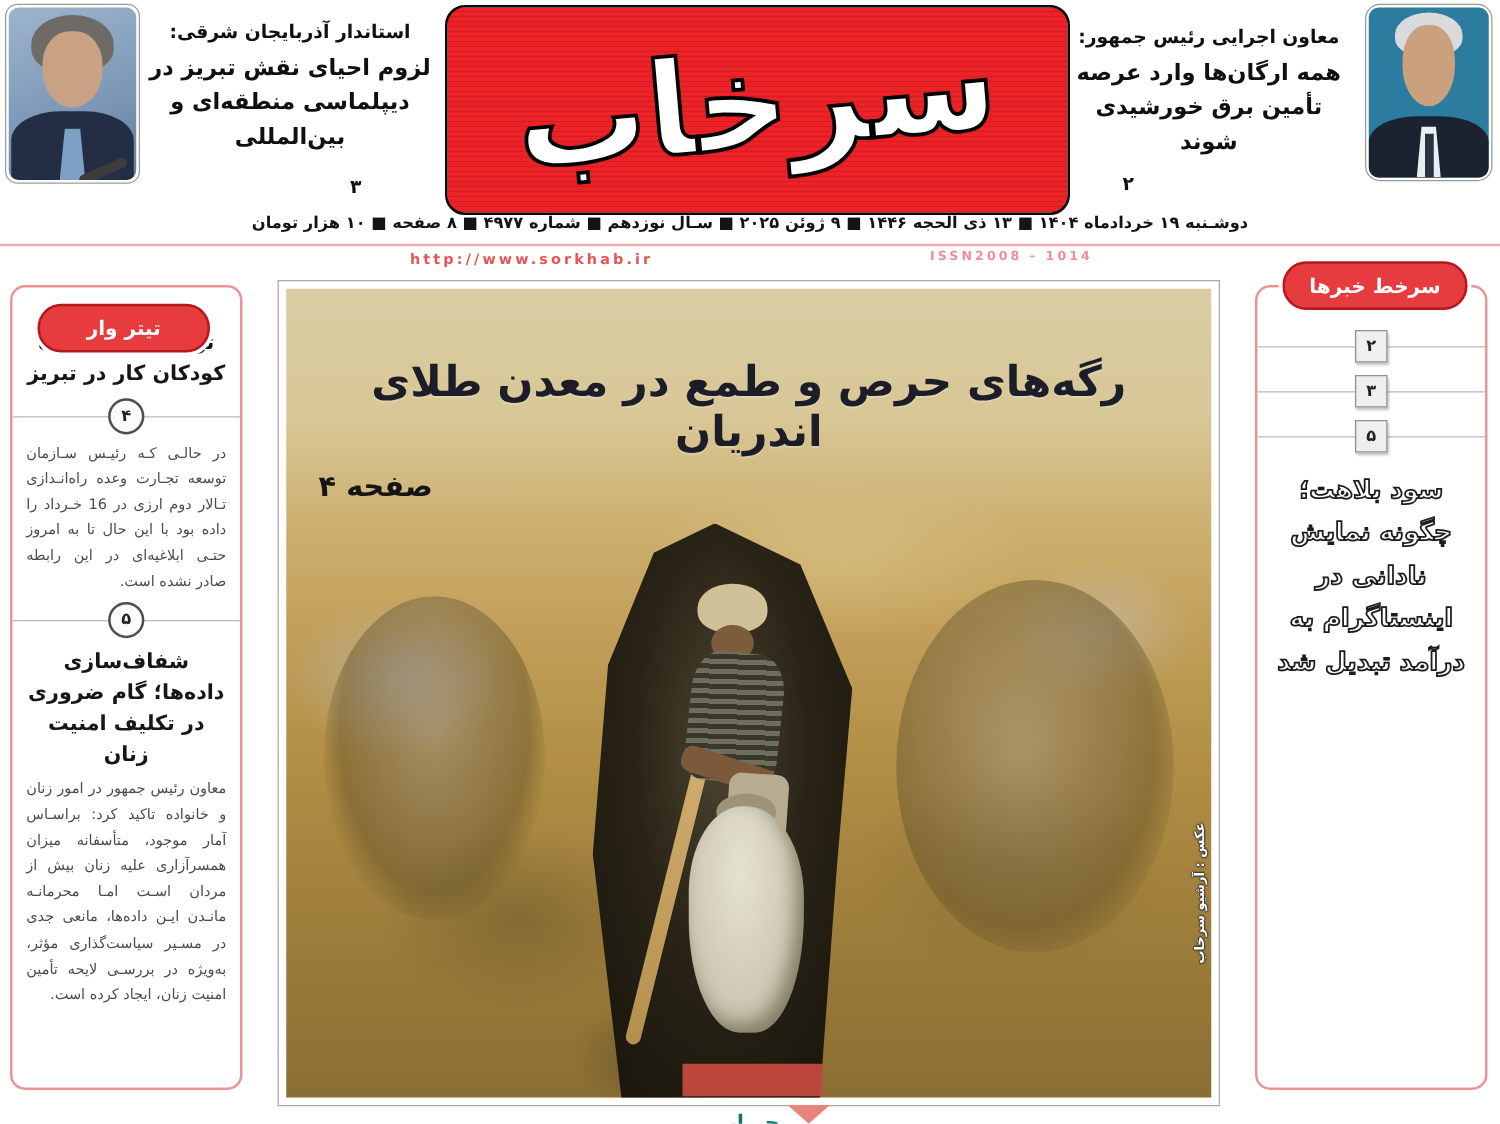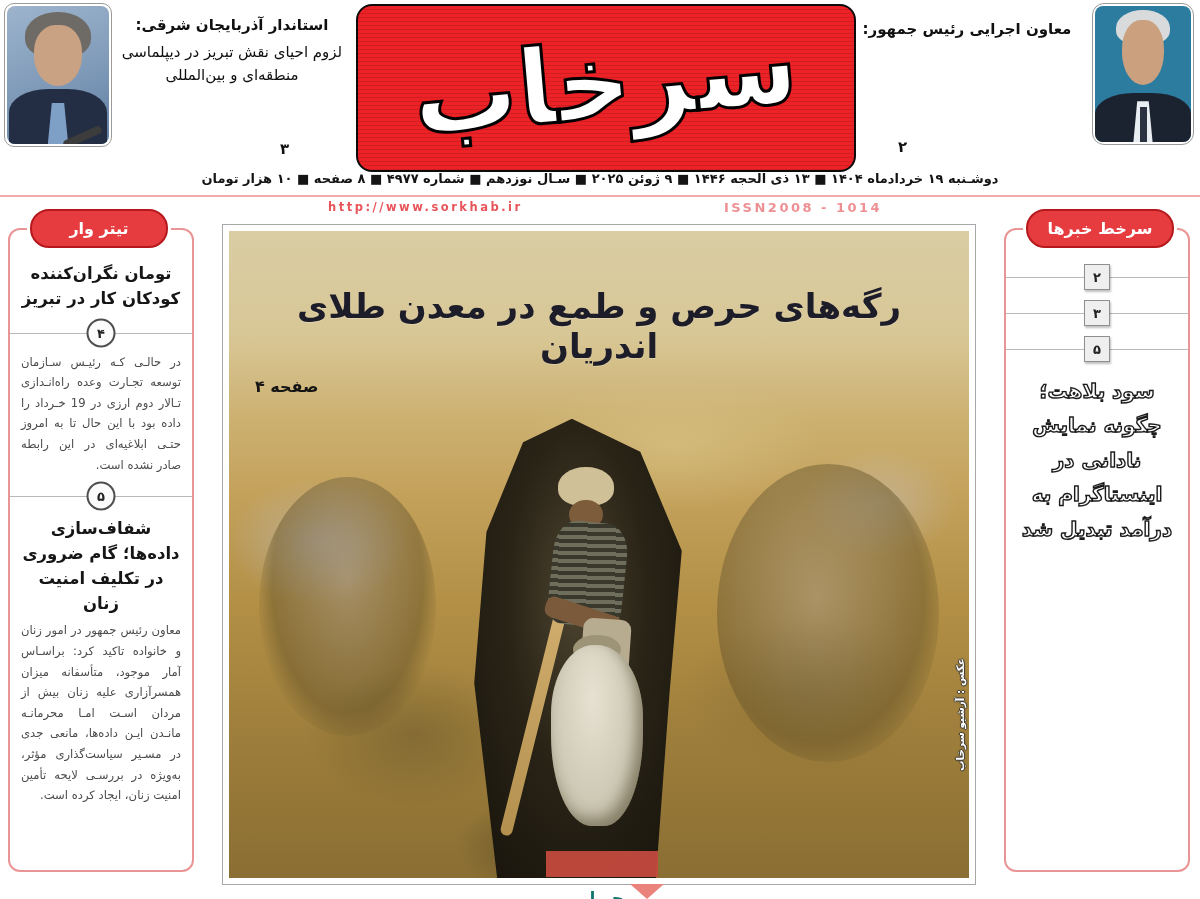--- a/index.html
+++ b/index.html
@@ -25,45 +25,45 @@
   .suit{position:absolute;bottom:-2%;border-radius:40% 40% 0 0;}
   .p-left .suit{left:2%;width:96%;height:42%;background:#232e44;}
   .p-right .suit{left:0%;width:100%;height:38%;background:#1c2330;}
   .shirtv{position:absolute;bottom:0;left:40%;width:20%;height:30%;background:#e9eef2;clip-path:polygon(20% 0,80% 0,100% 100%,0 100%);}
   .p-left .shirtv{background:#7e9fc6;}
   .tie{position:absolute;bottom:0;left:47%;width:7%;height:26%;background:#2a3140;}
   .mic{position:absolute;left:54%;bottom:2%;width:40%;height:6%;background:#3c3c3c;transform:rotate(-24deg);border-radius:4px;}
   
   .teaser{ text-align:center;color:#101010;}
   .teaser .kicker{font-size:15px;font-weight:bold;}
-  .teaser .t-title{font-size:15px;font-weight:normal;line-height:1.52;margin-top:7px;cursor:pointer;}
+  .teaser .t-title{font-size:18px;font-weight:bold;line-height:1.52;margin-top:7px;cursor:pointer;}
   .t-num{font-size:15px;font-weight:bold;color:#101010;}
   
   .masthead{
     left:356px;top:4px;width:496px;height:164px;border:2px solid #0c0c0c;border-radius:16px;
     background:repeating-linear-gradient(180deg,#ec2227 0px,#ec2227 3px,#d11e23 3px,#d11e23 4px);
     display:flex;align-items:center;justify-content:center;overflow:hidden;
   }
   .logo-fa{
     font-size:104px;font-weight:bold;color:#ffffff;direction:rtl;line-height:1;
     -webkit-text-stroke:3px #000;text-shadow:0 0 2px #000;
     transform:rotate(-5deg) translateY(-6px);letter-spacing:-3px;
   }
   
   .dateline{left:0;right:0;top:171px;text-align:center;font-size:13px;font-weight:bold;color:#141414;}
   .rule-red{left:0;top:195px;width:1200px;height:2px;background:#f3acac;}
   .url{left:328px;top:200px;font-size:11.5px;font-weight:bold;letter-spacing:2.5px;color:#e85459;cursor:pointer;}
-  .issn{left:724px;top:200px;font-size:13px;font-weight:bold;letter-spacing:2.5px;color:#ee9093;}
+  .issn{left:744px;top:200px;font-size:10px;font-weight:bold;letter-spacing:2.5px;color:#ee9093;}
   
   .col-box{top:228px;width:186px;height:644px;border:2px solid #ea9595;border-radius:12px;background:#fff;overflow:hidden;box-sizing:border-box;padding:26px 11px 6px 11px;}
   .col-left{left:8px;}
   .col-right{left:1004px;}
   .pill{top:209px;height:35px;background:#e63b3f;border:2px solid #b5191d;border-radius:19px;color:#ffffff;
         font-size:16px;font-weight:bold;display:flex;align-items:center;justify-content:center;z-index:3;box-shadow:0 0 0 3px #fff;}
-  .pill-left{left:30px;width:134px;}
+  .pill-left{left:30px;width:134px;margin-top:34px;}
   .pill-right{left:1026px;width:144px;}
   .story-title{font-size:16.5px;font-weight:bold;color:#161616;text-align:center;line-height:1.5;margin:6px 0 4px 0;cursor:pointer;}
   .story-body{font-size:11.6px;color:#4c4c4c;text-align:justify;line-height:1.78;margin:2px 0 4px 0;}
   .divider{position:relative;height:30px;margin:6px 0 4px 0;}
   .divider .line{position:absolute;left:-11px;right:-11px;top:50%;border-top:1px solid #b9b9b9;}
   .badge-circle{position:absolute;left:50%;top:50%;transform:translate(-50%,-50%);width:25px;height:25px;border-radius:50%;
         background:#fbfbfb;border:2px solid #4e4e4e;font-size:13px;font-weight:bold;color:#222;
         display:flex;align-items:center;justify-content:center;}
   .badge-square{position:absolute;left:50%;top:50%;transform:translate(-50%,-50%);width:24px;height:24px;
         background:#efefef;border:1px solid #8f8f8f;box-shadow:1px 2px 2px rgba(0,0,0,.25);
@@ -96,21 +96,21 @@
     background:repeating-linear-gradient(176deg,#6f6e5c 0 4px,#39382c 4px 8px);}
   .arm-m{position:absolute;left:42.5%;top:58%;width:10.5%;height:3.2%;background:#7a5a3b;border-radius:8px;transform:rotate(18deg);}
   .pants-m{position:absolute;left:47.5%;top:60%;width:6.5%;height:13%;background:#b7ac90;border-radius:10px;transform:rotate(4deg);}
   .stick{position:absolute;left:40.5%;top:56%;width:1.6%;height:38%;background:linear-gradient(#d2af6e,#b4904f);border-radius:8px;transform:rotate(14deg);}
   .sack{position:absolute;left:43.5%;top:64%;width:12.5%;height:28%;
     background:radial-gradient(ellipse at 45% 30%,#e6e2d2 0%,#cfcab6 55%,#a9a28b 100%);
     border-radius:46% 50% 42% 44%/38% 40% 52% 50%;box-shadow:inset -6px -8px 14px rgba(90,80,55,.55);}
   .sack-top{position:absolute;left:46.5%;top:62.5%;width:6.5%;height:4.5%;background:#9d9478;border-radius:50%;}
   .headline{position:absolute;left:4%;right:4%;top:8.5%;text-align:center;font-size:34px;font-weight:bold;color:#1d1c29;
     letter-spacing:0;text-shadow:0 1px 0 rgba(255,255,255,.2);}
-  .page-ref{position:absolute;left:3.5%;top:22.5%;font-size:16px;font-weight:bold;color:#151515;}
+  .page-ref{position:absolute;left:3.5%;top:22.5%;font-size:23px;font-weight:bold;color:#151515;}
   .credit{position:absolute;right:0.4%;top:66%;writing-mode:vertical-rl;transform:rotate(180deg);
     font-size:10.5px;font-weight:bold;color:#fff;
     text-shadow:-1px 0 1px #3a3a3a,1px 0 1px #3a3a3a,0 -1px 1px #3a3a3a,0 1px 1px #3a3a3a;}
   
   .wm-box{left:546px;top:851px;width:112px;height:26px;background:#c74a3e;opacity:.93;z-index:6;}
   .wm-text{left:546px;top:868px;width:112px;text-align:center;font-size:16px;font-weight:bold;color:#0f766e;z-index:7;margin-top:20px;}
   .wm-tail{left:630px;top:884px;width:0;height:0;border-left:17px solid transparent;border-right:17px solid transparent;border-top:15px solid #ea837b;z-index:5;}
 </style>
 </head>
 <body>
@@ -130,20 +130,21 @@
   <div class="t-title">لزوم احیای نقش تبریز در دیپلماسی منطقه‌ای و بین‌المللی</div>
 </div>
 <div class="abs t-num" style="left:280px;top:140px;">۳</div>
 
 <div class="abs masthead">
   <div class="logo-fa">سرخاب</div>
 </div>
 
 <div class="abs teaser rtl" style="left:858px;top:20px;width:218px;">
   <div class="kicker">معاون اجرایی رئیس جمهور:</div>
+  <div class="t-title">همه ارگان‌ها وارد عرصه تأمین برق خورشیدی شوند</div>
 </div>
 <div class="abs t-num" style="left:898px;top:138px;">۲</div>
 
 <div class="abs portrait p-right">
   <div class="p-bg">
     <div class="hair"></div>
     <div class="face"></div>
     <div class="suit"></div>
     <div class="shirtv"></div>
     <div class="tie"></div>
@@ -155,21 +156,21 @@
 <div class="abs url">http://www.sorkhab.ir</div>
 <div class="abs issn">ISSN2008 - 1014</div>
 
 <div class="abs pill pill-left rtl">تیتر وار</div>
 <div class="abs col-box col-left rtl">
   <div class="story-title">تومان نگران‌کننده کودکان کار در تبریز</div>
   <div class="divider">
     <div class="line"></div>
     <div class="badge-circle">۴</div>
   </div>
-  <div class="story-body">در حالـی کـه رئیـس سـازمان توسعه تجـارت وعده راه‌انـدازی تـالار دوم ارزی در 19 خـرداد را داده بود با این حال تا به امروز حتـی ابلاغیه‌ای در این رابطه صادر نشده است.</div>
+  <div class="story-body">در حالـی کـه رئیـس سـازمان توسعه تجـارت وعده راه‌انـدازی تـالار دوم ارزی در 16 خـرداد را داده بود با این حال تا به امروز حتـی ابلاغیه‌ای در این رابطه صادر نشده است.</div>
   <div class="divider">
     <div class="line"></div>
     <div class="badge-circle">۵</div>
   </div>
   <div class="story-title">شفاف‌سازی داده‌ها؛ گام ضروری در تکلیف امنیت زنان</div>
   <div class="story-body">معاون رئیس جمهور در امور زنان و خانواده تاکید کرد: براسـاس آمار موجود، متأسفانه میزان همسرآزاری علیه زنان بیش از مردان اسـت امـا محرمانـه مانـدن ایـن داده‌ها، مانعی جدی در مسـیر سیاست‌گذاری مؤثر، به‌ویژه در بررسـی لایحه تأمین امنیت زنان، ایجاد کرده است.</div>
 
 </div>
 
 <div class="abs pill pill-right rtl">سرخط خبرها</div>

